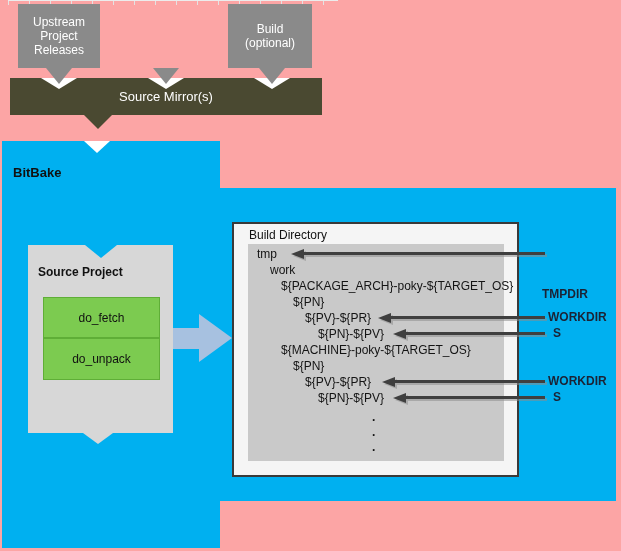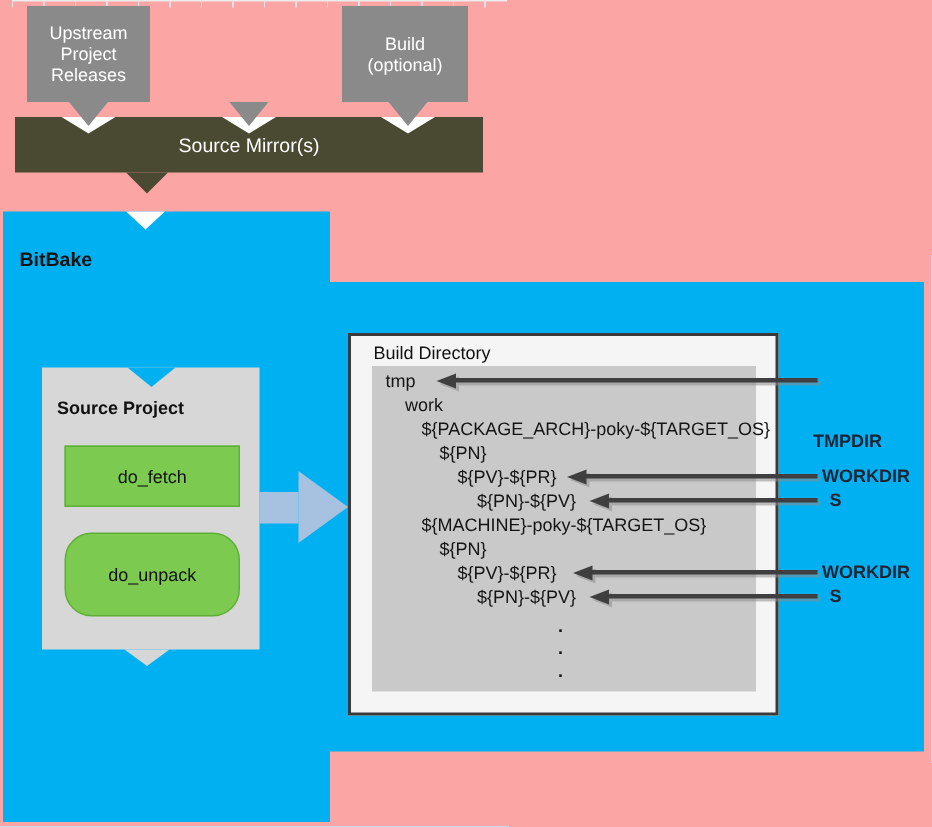--- a/index.html
+++ b/index.html
@@ -98,21 +98,21 @@
   <div class="abs blue" style="left:2px; top:188px; width:614px; height:313px;"></div>
   <div class="tri" style="left:84px; top:141px; border-left:13px solid transparent; border-right:13px solid transparent; border-top:12px solid #ffffff;"></div>
 
   <div class="abs bitbake-label">BitBake</div>
 
   <div class="abs sf-box"></div>
   <div class="tri" style="left:85px; top:245px; border-left:16px solid transparent; border-right:16px solid transparent; border-top:13px solid #00b0f0;"></div>
   <div class="tri" style="left:83px; top:433px; border-left:15px solid transparent; border-right:15px solid transparent; border-top:11px solid #d7d7d7;"></div>
   <div class="abs sf-title">Source Project</div>
   <div class="abs task-box" style="top:297px; height:41px;">do_fetch</div>
-  <div class="abs task-box" style="top:355px; height:56px;border-radius:18px;">do_unpack</div>
+  <div class="abs task-box" style="top:338px; height:42px;">do_unpack</div>
 
   <div class="abs flow-shaft"></div>
   <div class="tri flow-head"></div>
 
   <div class="abs bd-box"></div>
   <div class="abs bd-title">Build Directory</div>
   <div class="abs bd-panel"></div>
 
   <div class="abs tree-line" style="left:257px; top:247px;">tmp</div>
   <div class="abs tree-line" style="left:270px; top:263px;">work</div>

